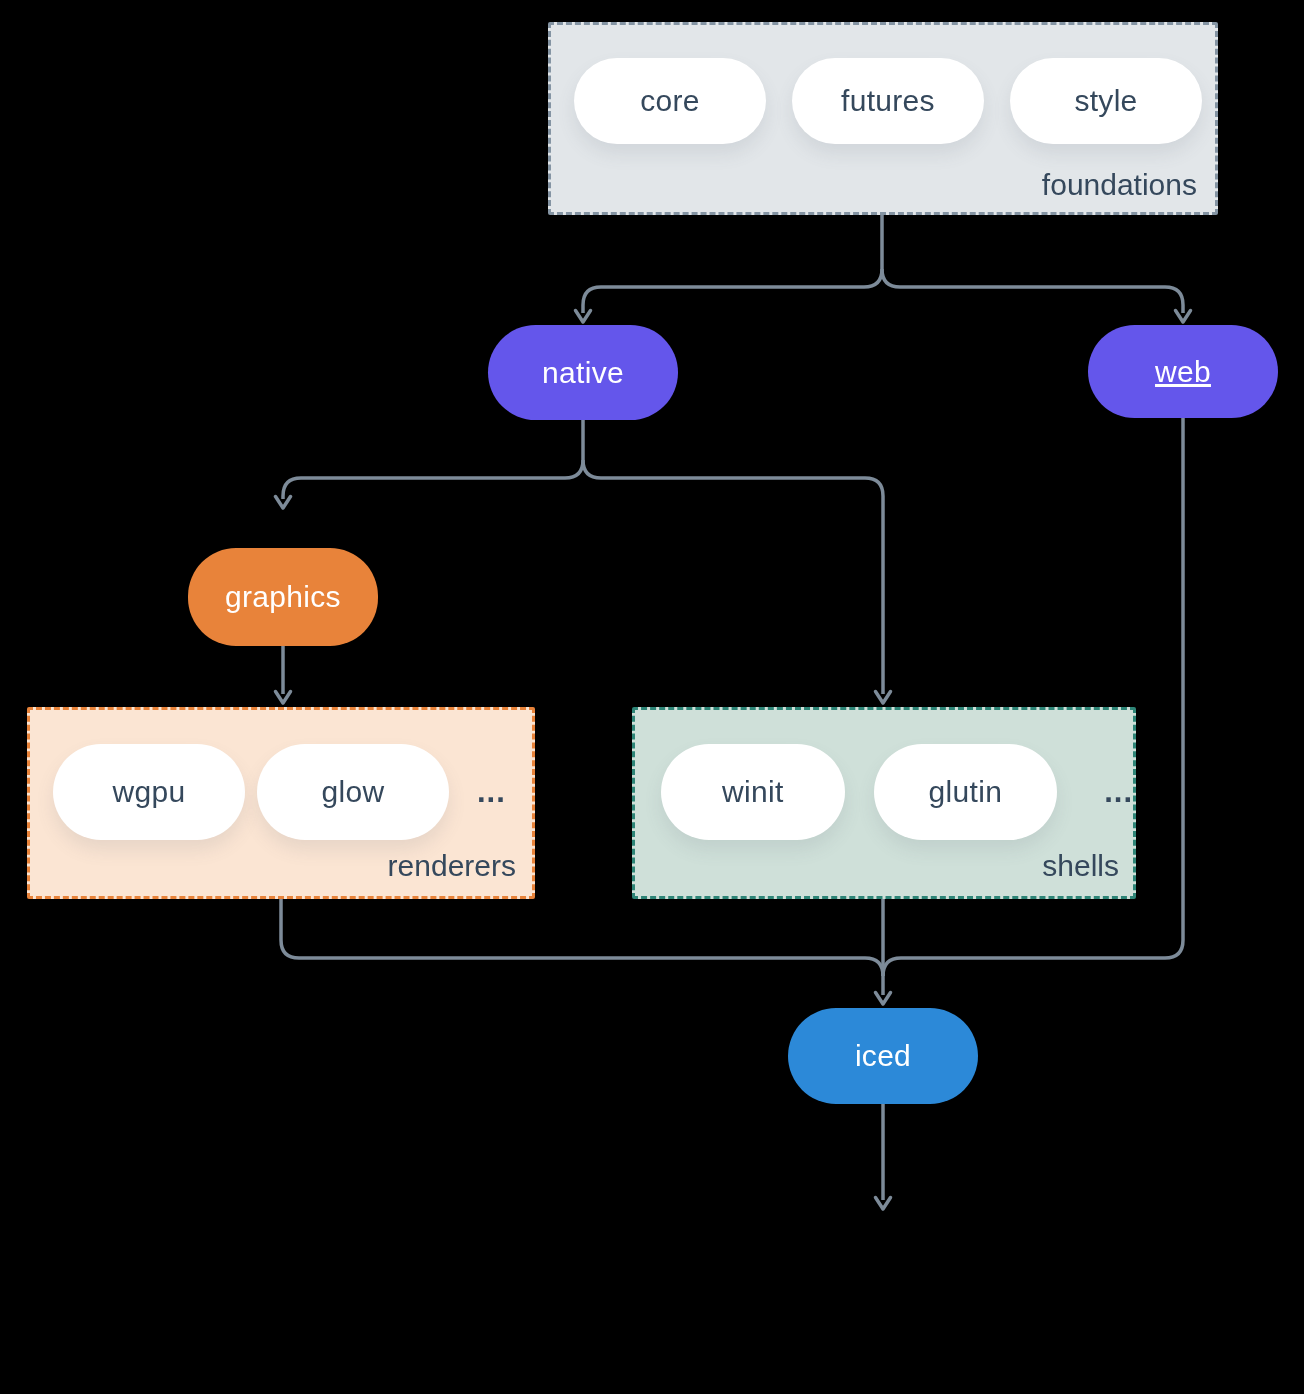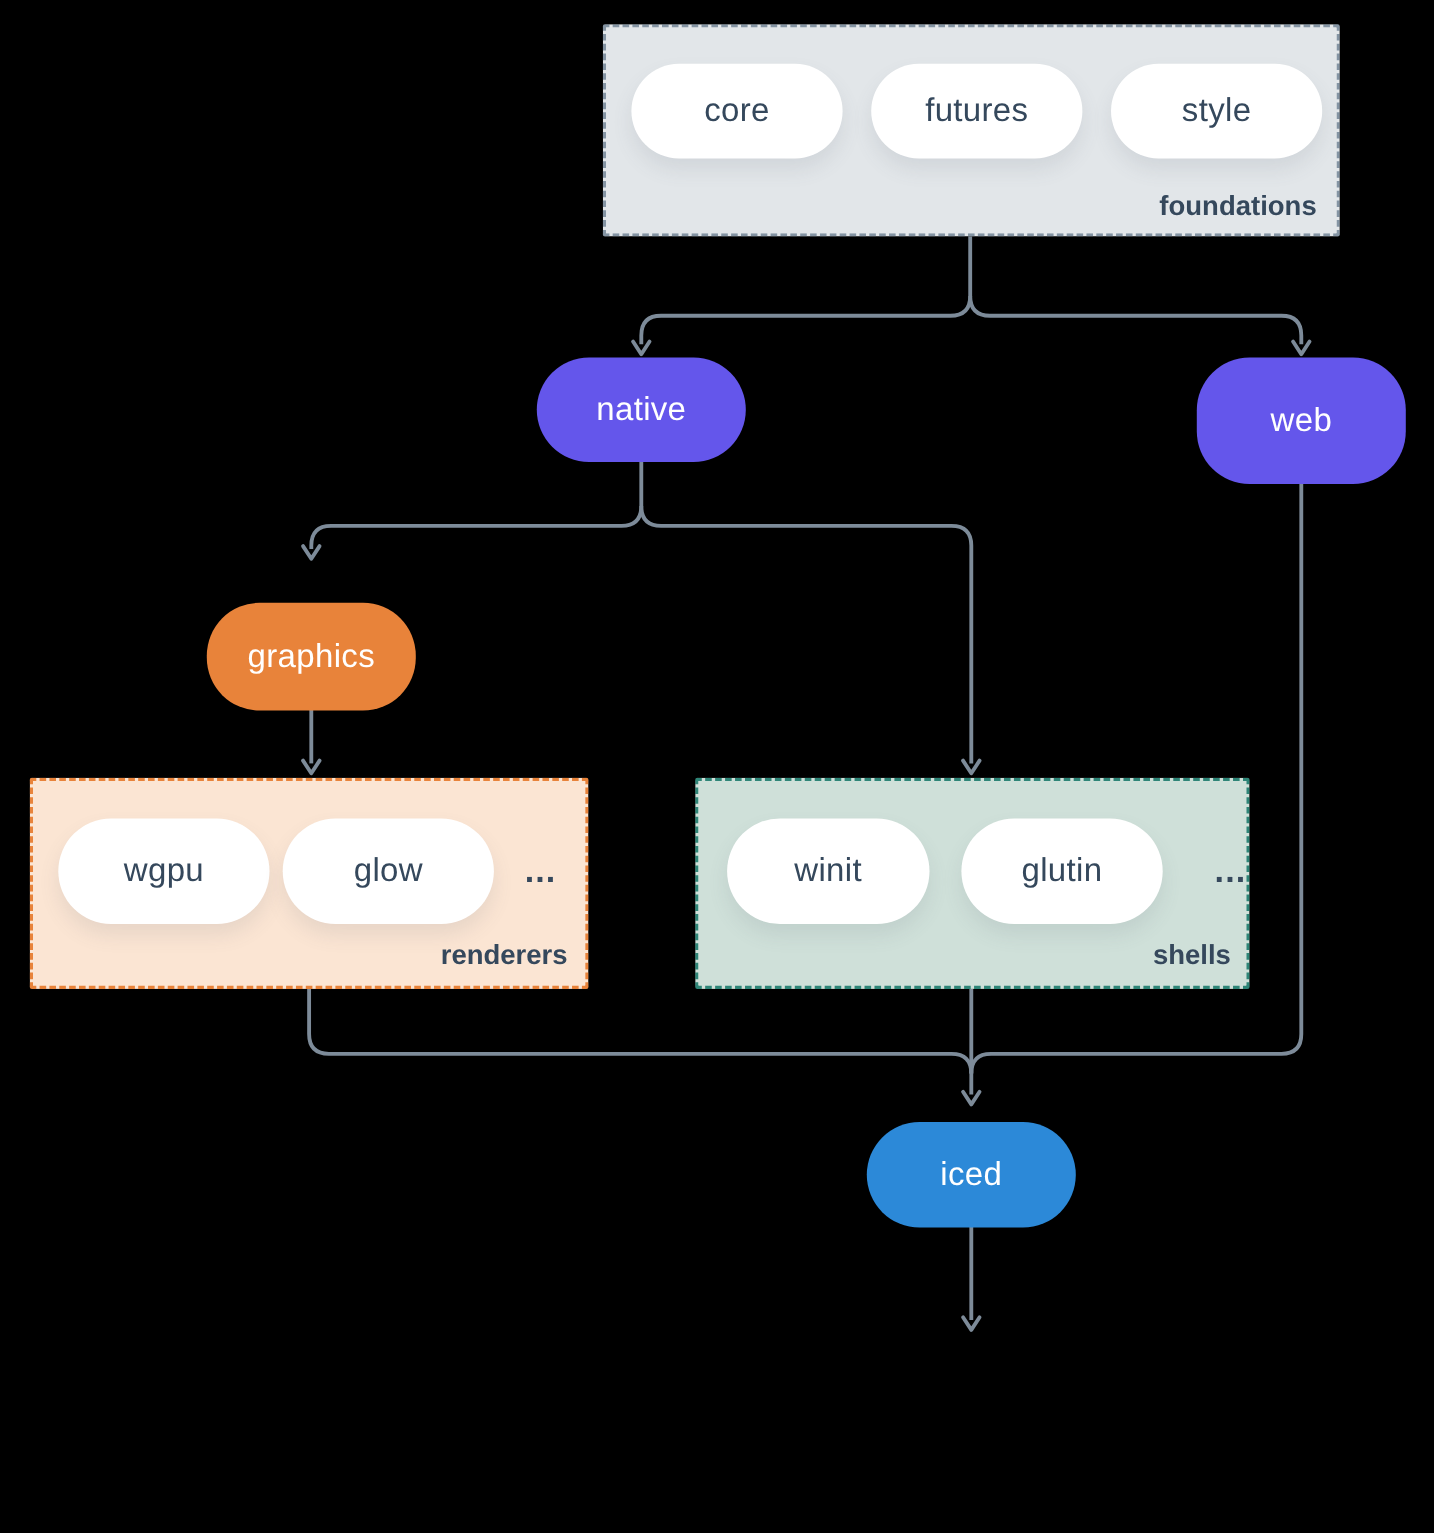--- a/index.html
+++ b/index.html
@@ -39,37 +39,37 @@
   .pill{
     display:flex;align-items:center;justify-content:center;
     border-radius:48px;font-size:30px;letter-spacing:.3px;
   }
   .pill.white{
     background:#ffffff;color:var(--text-dark);
     box-shadow:0 10px 18px rgba(90,100,115,0.12);
   }
   .pill.node{color:var(--text-light);position:absolute;}
   .group-label{
-    position:absolute;font-size:25px;color:var(--text-dark);font-weight:bold;
+    position:absolute;font-size:30px;color:var(--text-dark);
   }
   .ellipsis{
     font-size:31px;font-weight:600;color:var(--text-dark);letter-spacing:1px;
   }
 
   
   #foundations{left:548px;top:22px;width:670px;height:193px;background:var(--foundations-bg);border-color:var(--foundations-border);}
   #foundations .pills{padding:33px 0 0 23px;gap:26px;}
   #foundations .pill{width:192px;height:86px;}
   #foundations .group-label{right:18px;bottom:10px;}
 
   
   #native{left:488px;top:325px;width:190px;height:95px;background:var(--node-purple);}
-  #web{left:1088px;top:325px;width:190px;height:115px;background:var(--node-purple);}
+  #web{left:1088px;top:325px;width:190px;height:93px;background:var(--node-purple);text-decoration:underline;}
   #graphics{left:188px;top:516px;width:190px;height:98px;background:var(--node-orange);margin-top:32px;}
-  #iced{left:788px;top:1008px;width:190px;height:96px;background:var(--node-blue);margin-top:12px;}
+  #iced{left:788px;top:1008px;width:190px;height:96px;background:var(--node-blue);}
 
   
   #renderers{left:27px;top:707px;width:508px;height:192px;background:var(--renderers-bg);border-color:var(--renderers-border);}
   #renderers .pills{padding:34px 0 0 23px;gap:12px;}
   #renderers .pill{width:192px;height:96px;}
   #renderers .ellipsis{margin-left:16px;}
   #renderers .group-label{right:16px;bottom:13px;margin-top:32px;}
 
   
   #shells{left:632px;top:707px;width:504px;height:192px;background:var(--shells-bg);border-color:var(--shells-border);}

